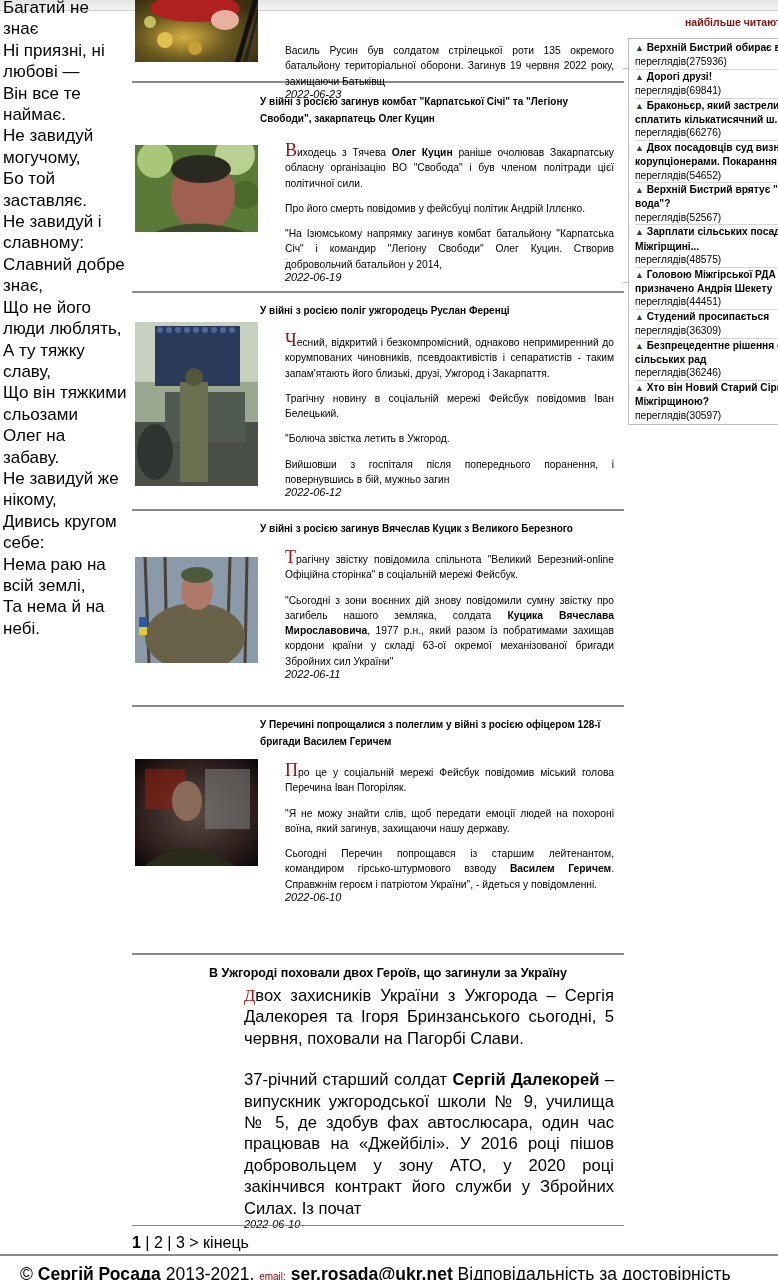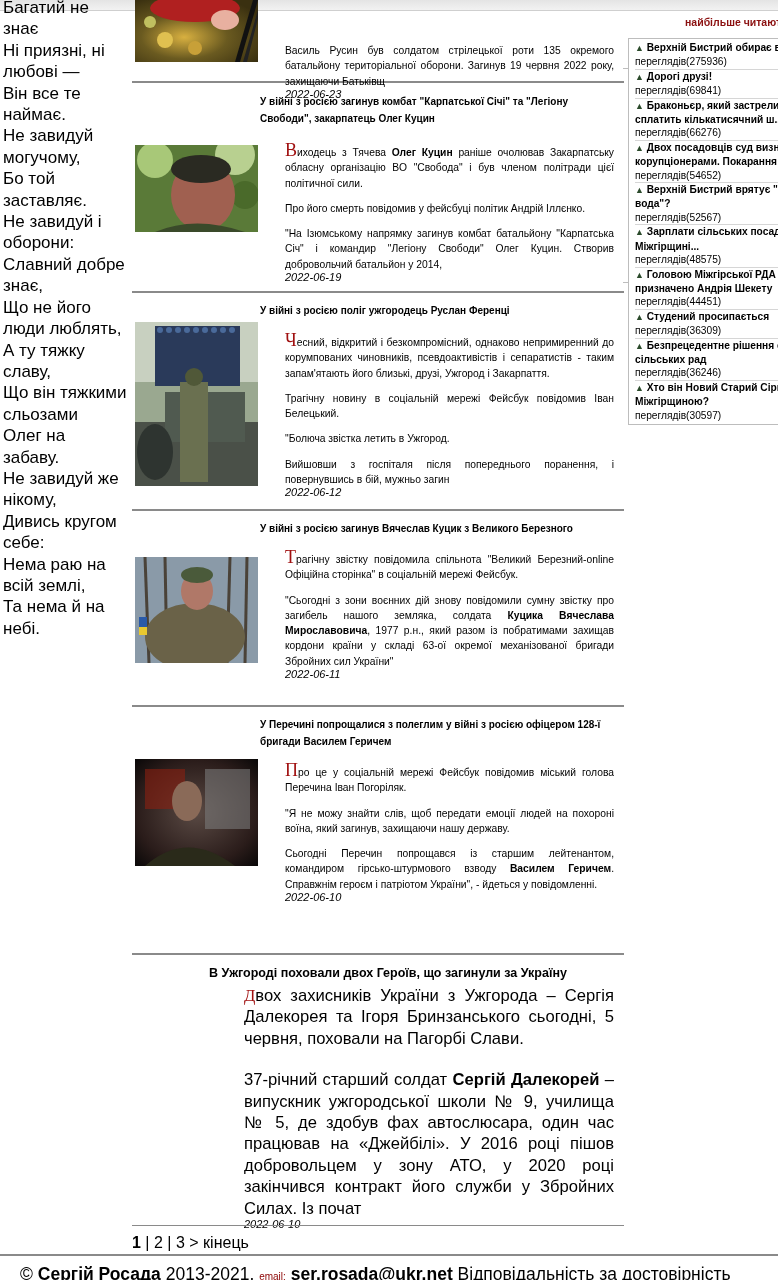--- a/index.html
+++ b/index.html
@@ -54,21 +54,21 @@
     <div>знає</div>
     <div>Ні приязні, ні</div>
     <div>любові —</div>
     <div>Він все те</div>
     <div>наймає.</div>
     <div>Не завидуй</div>
     <div>могучому,</div>
     <div>Бо той</div>
     <div>заставляє.</div>
     <div>Не завидуй і</div>
-    <div>оборони:</div>
+    <div>славному:</div>
     <div>Славний добре</div>
     <div>знає,</div>
     <div>Що не його</div>
     <div>люди люблять,</div>
     <div>А ту тяжку</div>
     <div>славу,</div>
     <div>Що він тяжкими</div>
     <div>сльозами</div>
     <div>Олег на</div>
     <div>забаву.</div>

